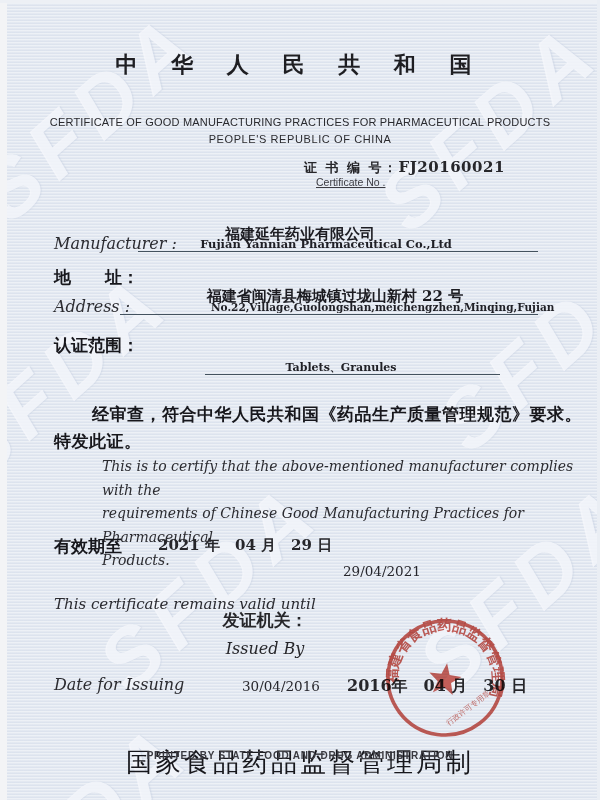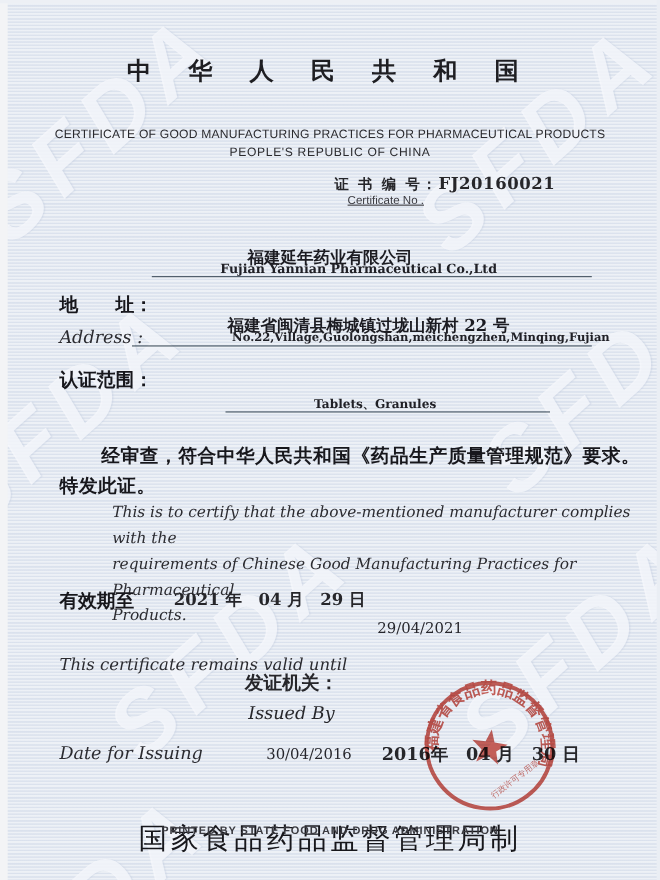--- a/index.html
+++ b/index.html
@@ -85,20 +85,21 @@
   <div class="abs ctr country">中 华 人 民 共 和 国</div>
   <div class="abs ctr sub sub1">CERTIFICATE OF GOOD MANUFACTURING PRACTICES FOR PHARMACEUTICAL PRODUCTS</div>
   <div class="abs ctr sub sub2">PEOPLE'S REPUBLIC OF CHINA</div>
 
   <div class="abs certno">
     <span>证 书 编 号：</span><span class="val">FJ20160021</span>
   </div>
   <div class="abs certno-en">Certificate No .</div>
 
   <div class="abs val-cn" style="left:150px;top:205px;width:300px;">福建延年药业有限公司</div>
+  <div class="abs lab-en" style="top:234px;">Manufacturer :</div>
   <div class="abs uline" style="left:138px;top:233px;width:400px;height:18px;"></div>
   <div class="abs val-en" style="left:145px;top:237px;width:300px;">Fujian Yannian Pharmaceutical Co.,Ltd</div>
 
   <div class="abs lab-cn" style="top:266px;">地　　址：</div>
   <div class="abs val-cn" style="left:185px;top:267px;width:300px;">福建省闽清县梅城镇过垅山新村 22 号</div>
   <div class="abs lab-en" style="top:297px;">Address :</div>
   <div class="abs uline" style="left:120px;top:296px;width:418px;height:18px;"></div>
   <div class="abs val-en" style="left:180px;top:301px;width:300px;font-size:10.5px;">No.22,Village,Guolongshan,meichengzhen,Minqing,Fujian</div>
 
   <div class="abs lab-cn" style="top:334px;">认证范围：</div>

